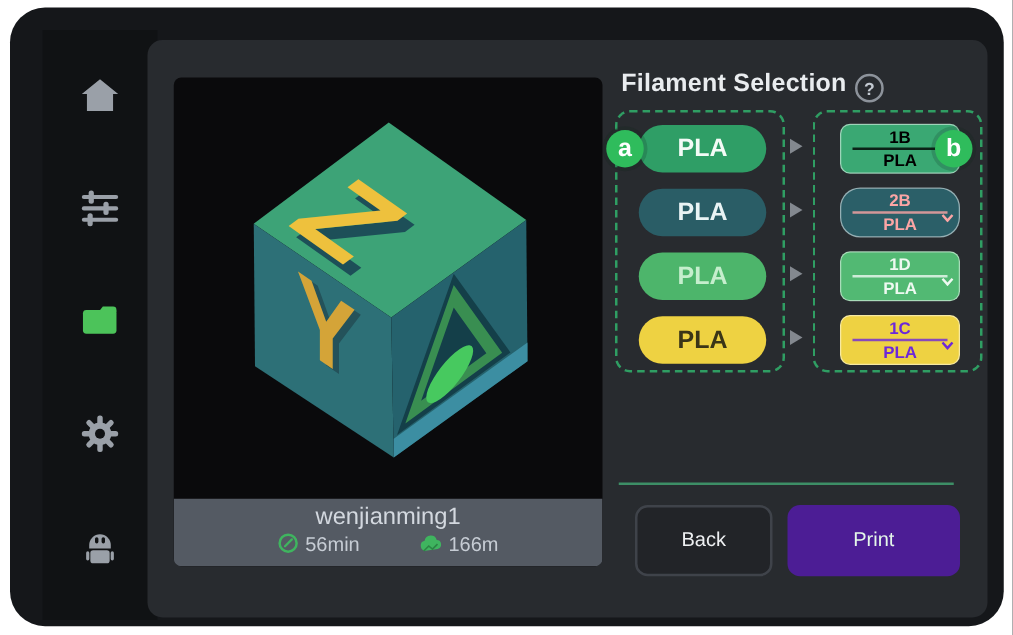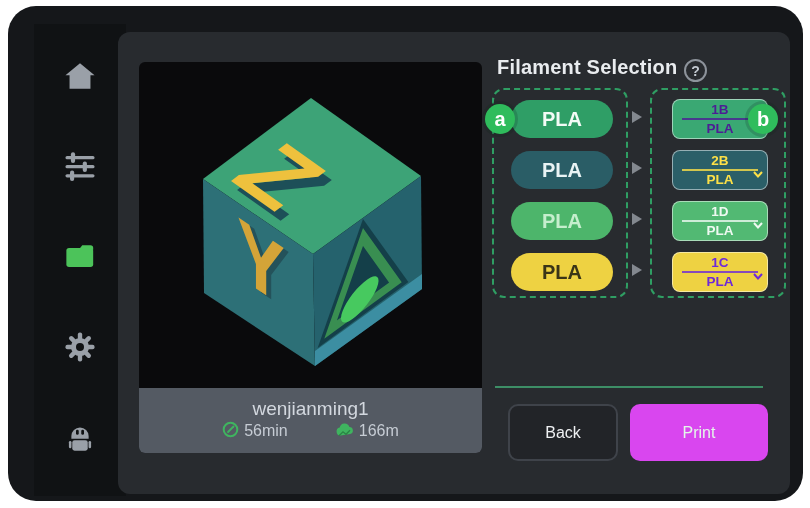--- a/index.html
+++ b/index.html
@@ -14,21 +14,21 @@
   .nav-item { position:absolute; left:22px; width:48px; height:48px;
               display:flex; align-items:center; justify-content:center; cursor:pointer; }
 
   
   .main { position:absolute; left:110px; top:26px; width:672px; height:462px;
           background:#282b2f; border-radius:12px; }
 
   
   .preview { position:absolute; left:131px; top:56px; width:343px; height:391px;
              background:#0a0a0c; border-radius:6px; overflow:hidden; }
-  .preview-footer { position:absolute; left:0; bottom:0; width:100%; height:65px;
+  .preview-footer { position:absolute; left:0; bottom:0; width:100%; height:54px;
                     background:rgba(95,101,112,0.88); display:flex; flex-direction:column;
                     align-items:center; justify-content:center; gap:1px; }
   .model-name { font-size:19px; color:#d3d8df; line-height:1.1; }
   .stats { display:flex; gap:48px; align-items:center; }
   .stat { display:flex; align-items:center; gap:5px; font-size:16px; color:#c6ccd4; }
 
   
   .fs-title { position:absolute; left:489px; top:50px; font-size:20px; font-weight:600;
               color:#e9ecef; letter-spacing:0.2px; }
   .help-circle { position:absolute; left:676px; top:53px; width:23px; height:23px;
@@ -224,31 +224,31 @@
           <polygon points="3,1 13,7 3,13" fill="#83888f"></polygon>
         </svg></div>
     <div class="arrow" style="top:257px;">
       <svg width="16" height="14">
           <polygon points="3,1 13,7 3,13" fill="#83888f"></polygon>
         </svg></div>
 
     <div class="dashed-box dashed-right" style="border-color: rgb(47, 158, 99);">
       <div class="badge badge-b" style="background: rgb(47, 188, 92);">b</div>
 
-      <div class="dropdown" style="top: 9px; background: rgb(58, 168, 115); color: #4c1d95;">
+      <div class="dropdown" style="top: 9px; background: rgb(58, 168, 115); color: #000000;">
         <span>1B</span>
         <span class="frac-line"></span>
         <span>PLA</span>
         <span class="chevron">
           <svg width="10" height="7">
               <polyline points="1,1 5,5.5 9,1" fill="none" stroke="currentColor" stroke-width="2"></polyline>
             </svg></span>
       </div>
 
-      <div class="dropdown" style="top: 60px; background: rgb(43, 95, 104); color: #fde047;">
+      <div class="dropdown" style="top: 60px; background: rgb(43, 95, 104); color: #fca5a5; border-radius: 16px;">
         <span>2B</span>
         <span class="frac-line"></span>
         <span>PLA</span>
         <span class="chevron">
           <svg width="10" height="7">
               <polyline points="1,1 5,5.5 9,1" fill="none" stroke="currentColor" stroke-width="2"></polyline>
             </svg></span>
       </div>
 
       <div class="dropdown" style="top: 111px; background: rgb(82, 185, 115); color: rgb(238, 249, 241);">
@@ -269,16 +269,16 @@
           <svg width="10" height="7">
               <polyline points="1,1 5,5.5 9,1" fill="none" stroke="currentColor" stroke-width="2"></polyline>
             </svg></span>
       </div>
     </div>
 
 
     <div class="divider" style="background: rgb(61, 142, 102);"></div>
 
     <div class="btn btn-back">Back</div>
-    <div class="btn btn-print" style="background: #d946ef;">Print</div>
+    <div class="btn btn-print" style="background: #4c1d95;">Print</div>
 
   </div>
 </div>
 
 </body></html>

